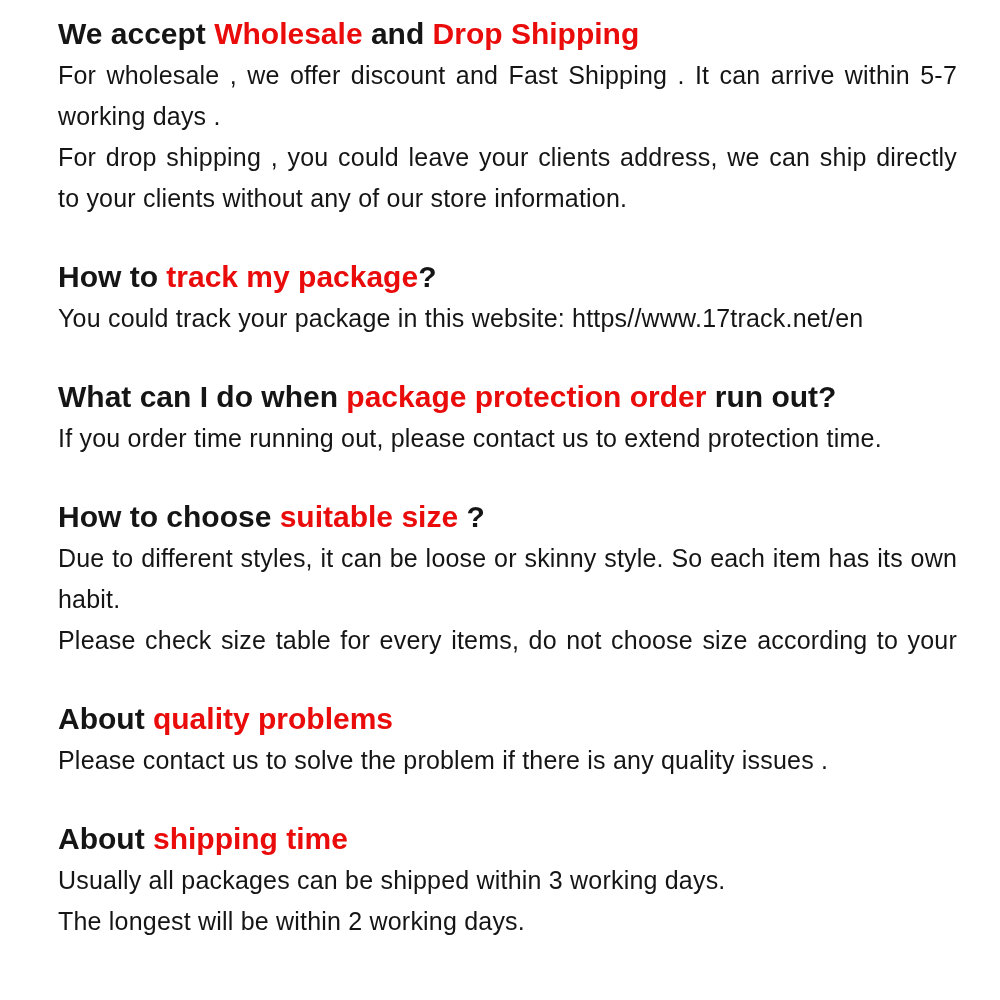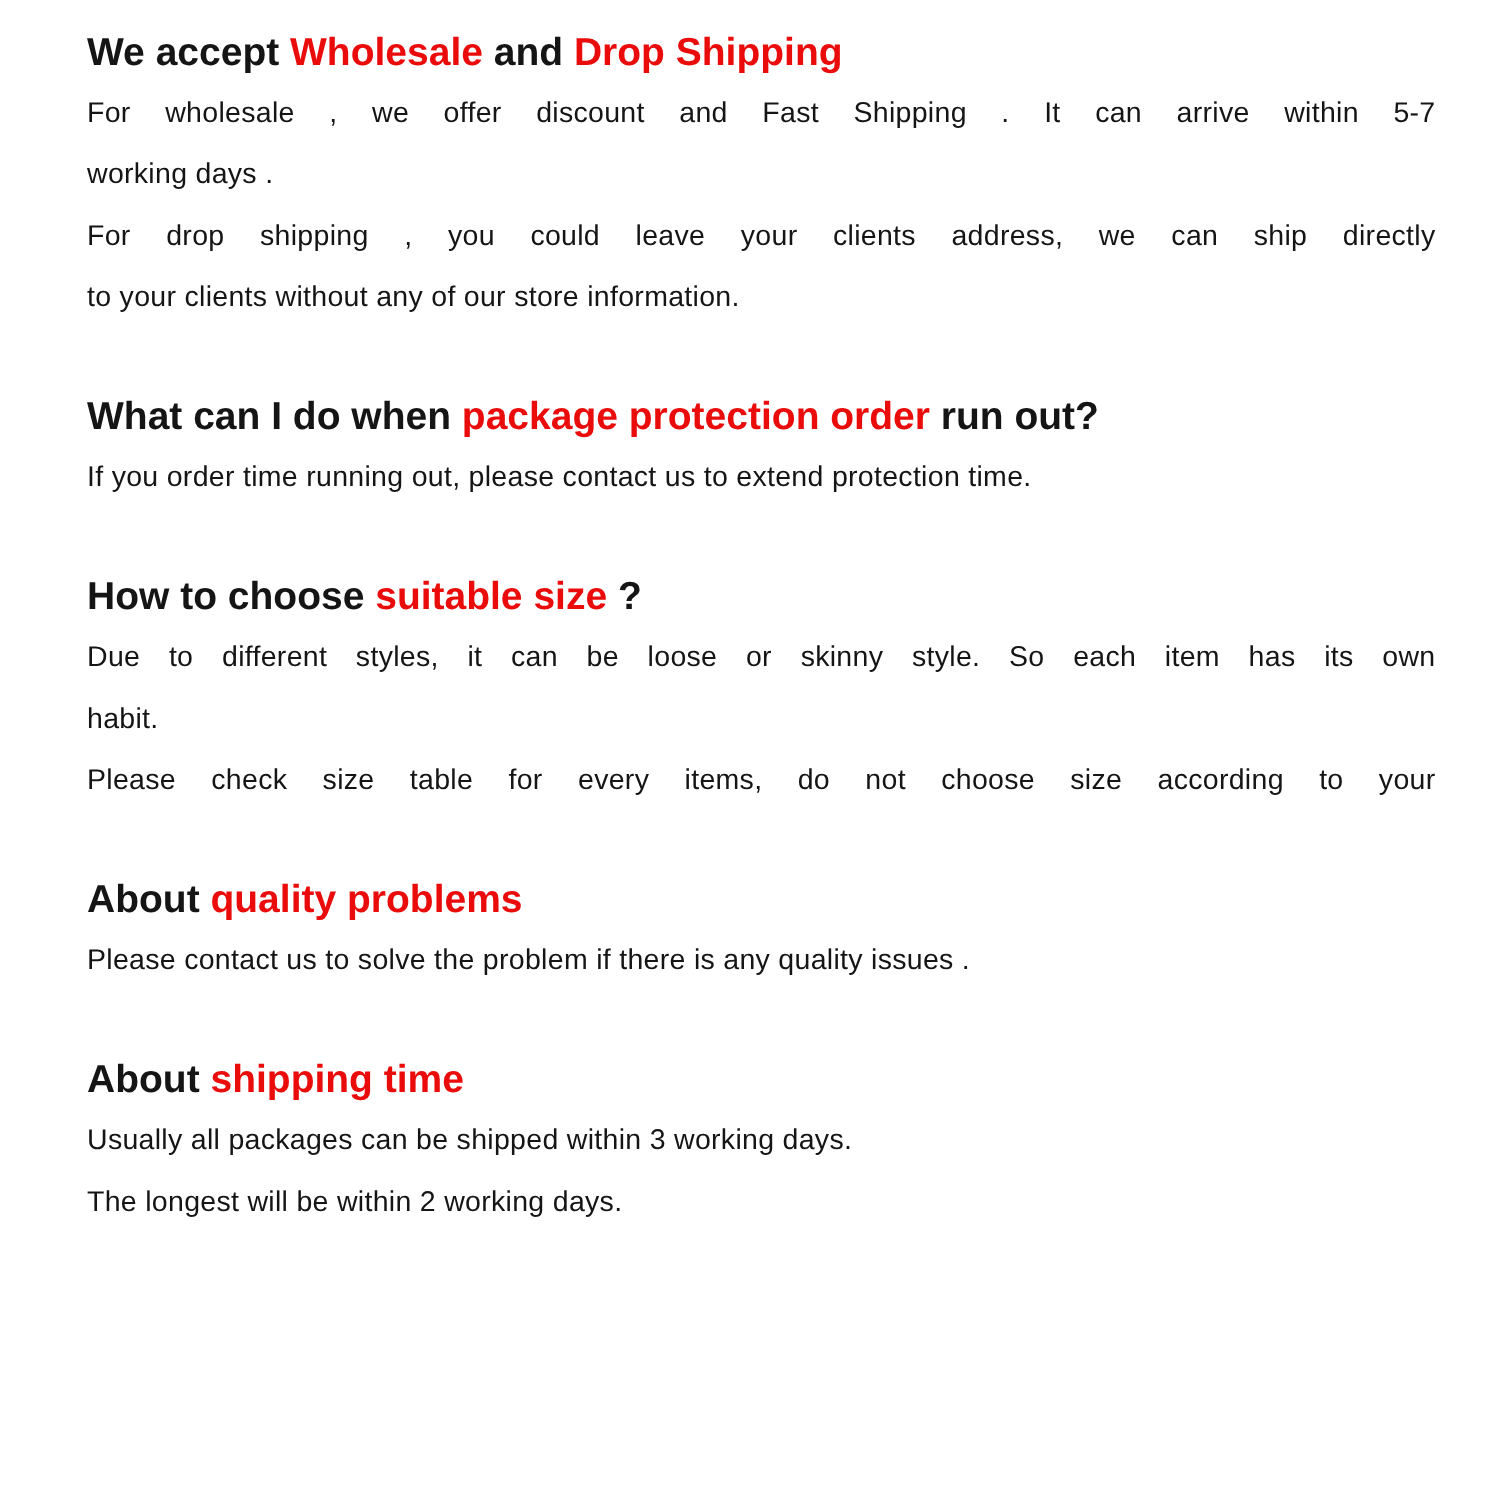--- a/index.html
+++ b/index.html
@@ -14,29 +14,29 @@
     background: #ffffff;
     box-sizing: border-box;
     padding: 13px 43px 0 58px;
     font-family: "Liberation Sans", sans-serif;
     color: #151515;
     overflow: hidden;
   }
   .section { margin: 0; }
   .section + .section { margin-top: 37px; }
   .heading {
-    font-size: 26px;
+    font-size: 30px;
     font-weight: bold;
     line-height: 42px;
     white-space: pre-wrap;
     color: #151515;
   }
   .heading .red { color: #ea0b0b; }
   .body-line {
-    font-size: 19px;
+    font-size: 25px;
     line-height: 41px;
     white-space: pre-wrap;
     color: #151515;
     letter-spacing: 0.2px;
   }
   .body-line.full {
     text-align: justify;
     text-align-last: justify;
   }
 </style>
@@ -44,20 +44,24 @@
 <body>
 
 <div class="page">
   <div id="sections">
       <div class="section">
         <div class="heading"><span class="plain">We accept </span><span class="red">Wholesale</span><span class="plain"> and </span><span class="red">Drop Shipping</span></div>
         <div class="body-line full">For wholesale , we offer discount and Fast Shipping . It can arrive within 5-7</div>
         <div class="body-line">working days .</div>
         <div class="body-line full">For drop shipping , you could leave your clients address, we can ship directly</div>
         <div class="body-line">to your clients without any of our store information.</div>
+      </div>
+      <div class="section">
+        <div class="heading"><span class="plain">How to </span><span class="red">track my package</span><span class="plain">?</span></div>
+        <div class="body-line">You could track your package in this website: https//www.17track.net/en</div>
       </div>
       <div class="section">
         <div class="heading"><span class="plain">What can I do when </span><span class="red">package protection order</span><span class="plain"> run out?</span></div>
         <div class="body-line">If you order time running out, please contact us to extend protection time.</div>
       </div>
       <div class="section">
         <div class="heading"><span class="plain">How to choose </span><span class="red">suitable size</span><span class="plain"> ?</span></div>
         <div class="body-line full">Due to different styles, it can be loose or skinny style. So each item has its own</div>
         <div class="body-line">habit.</div>
         <div class="body-line full">Please check size table for every items, do not choose size according to your</div>

